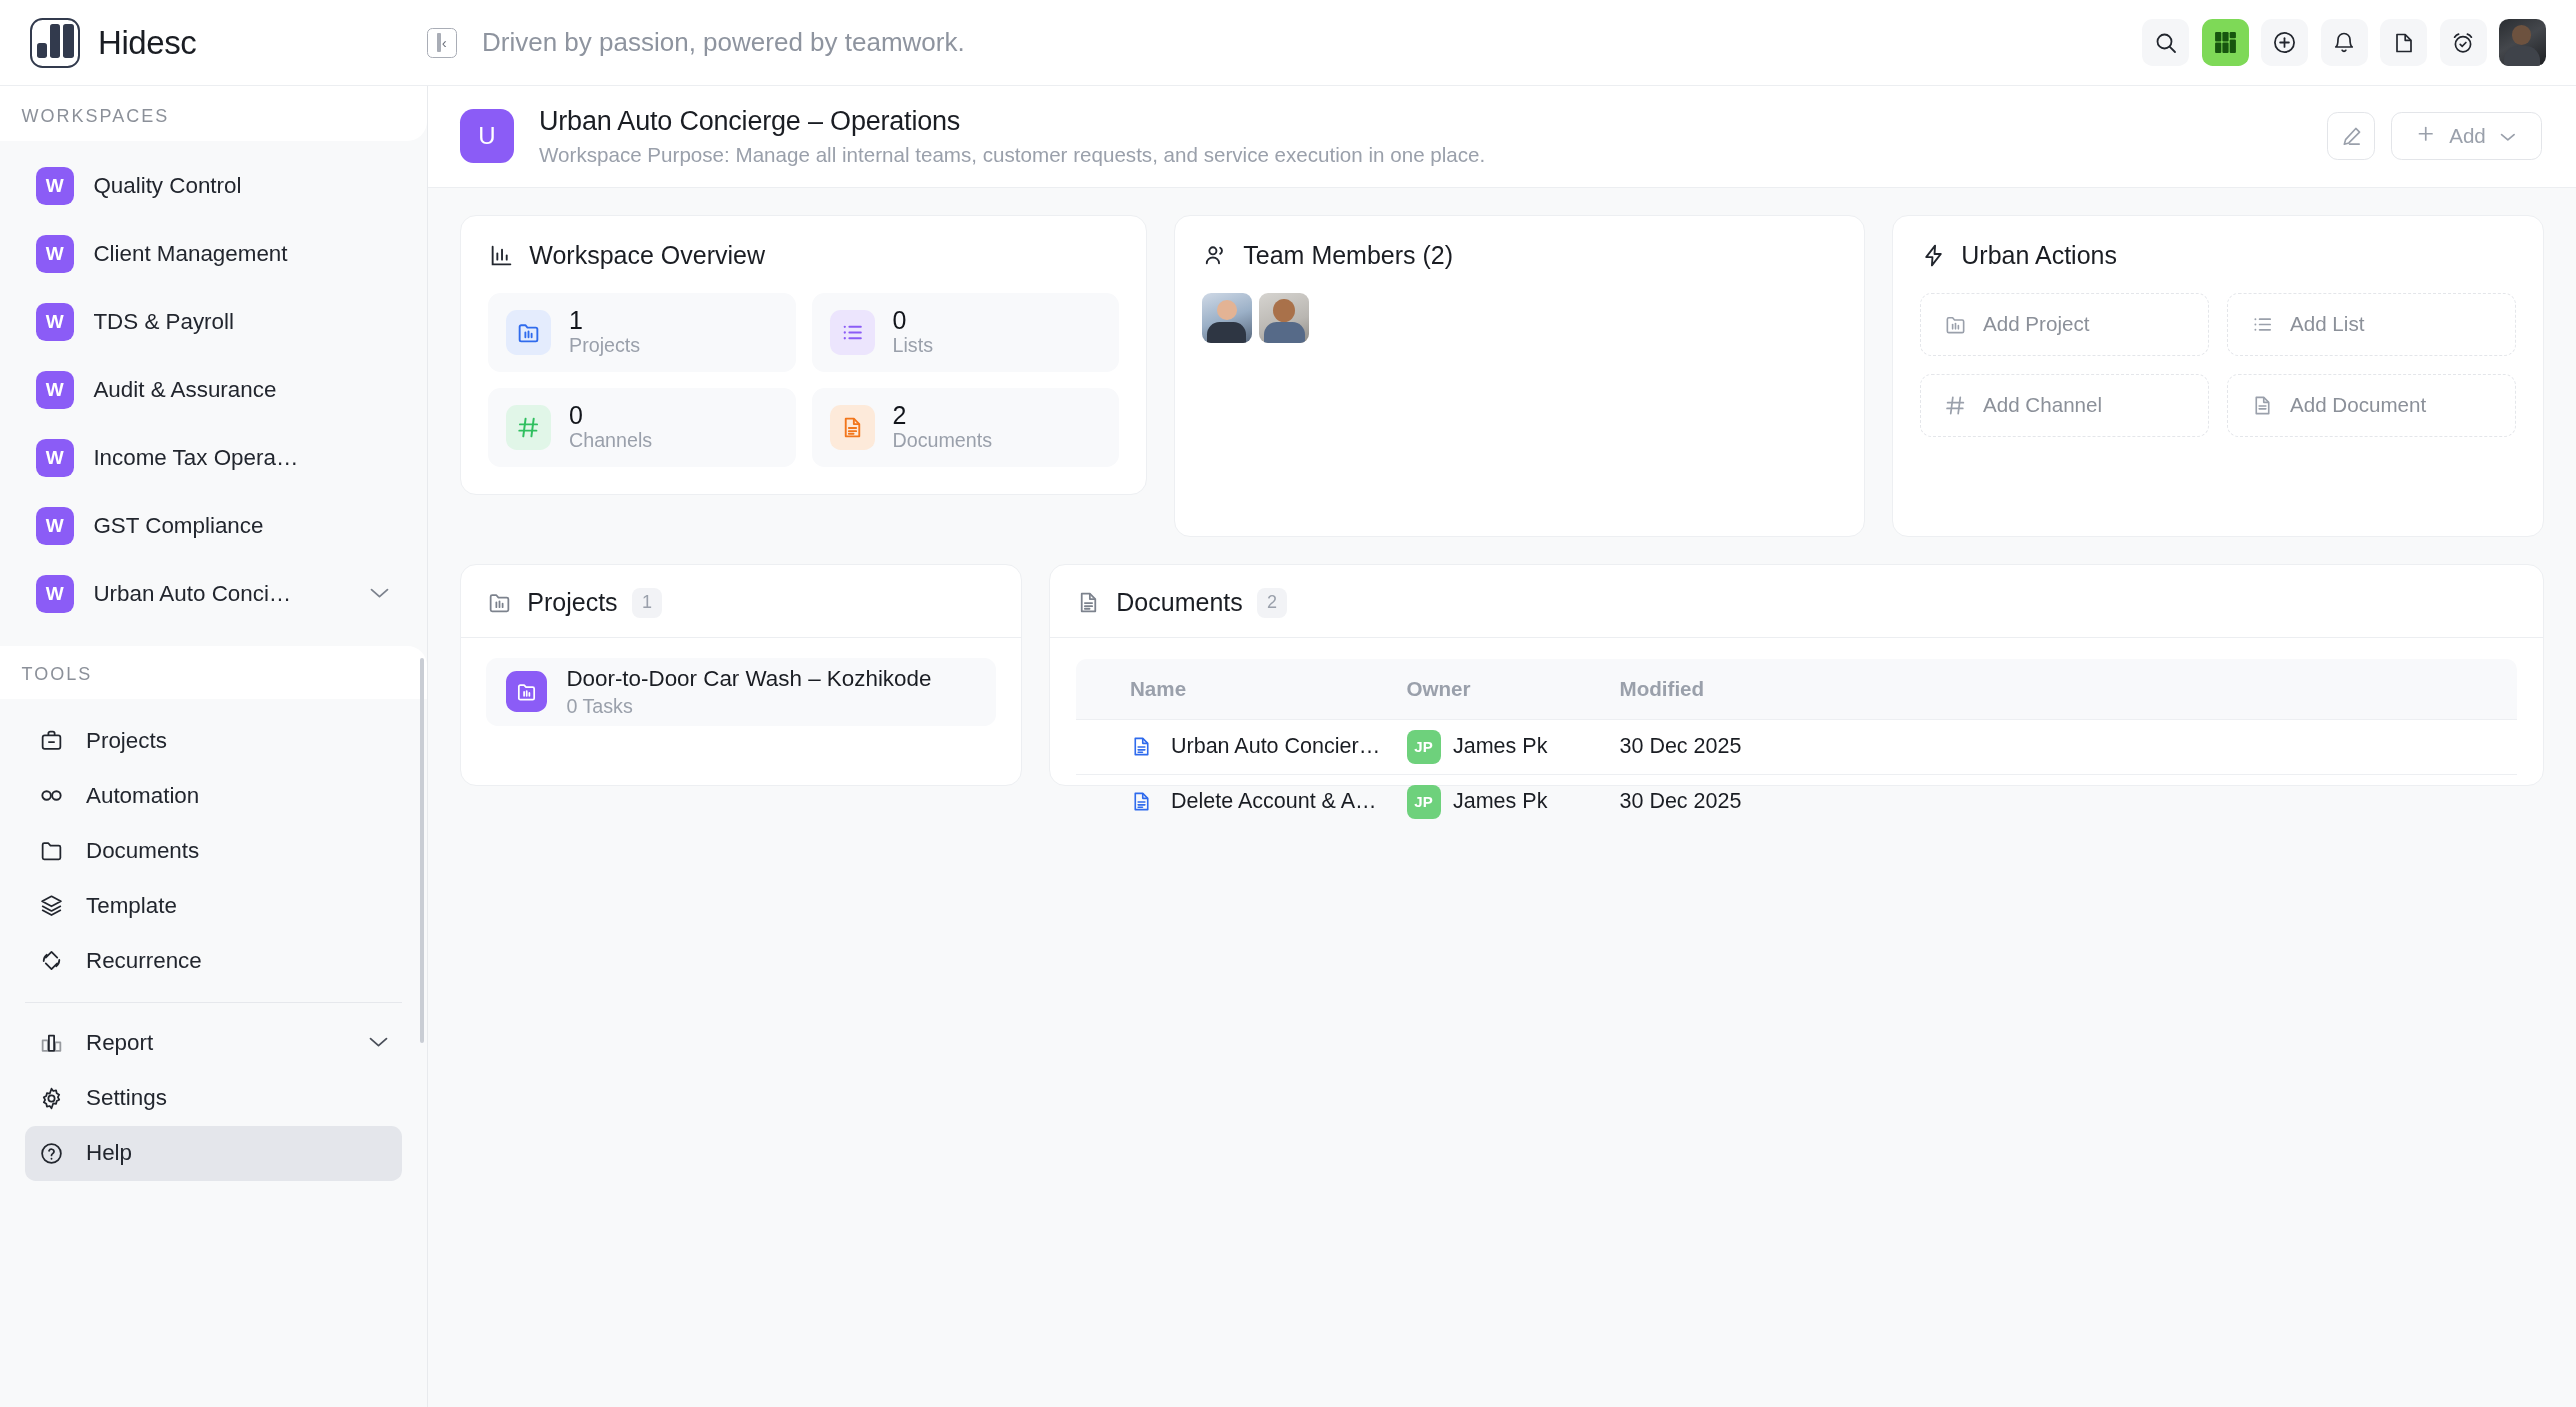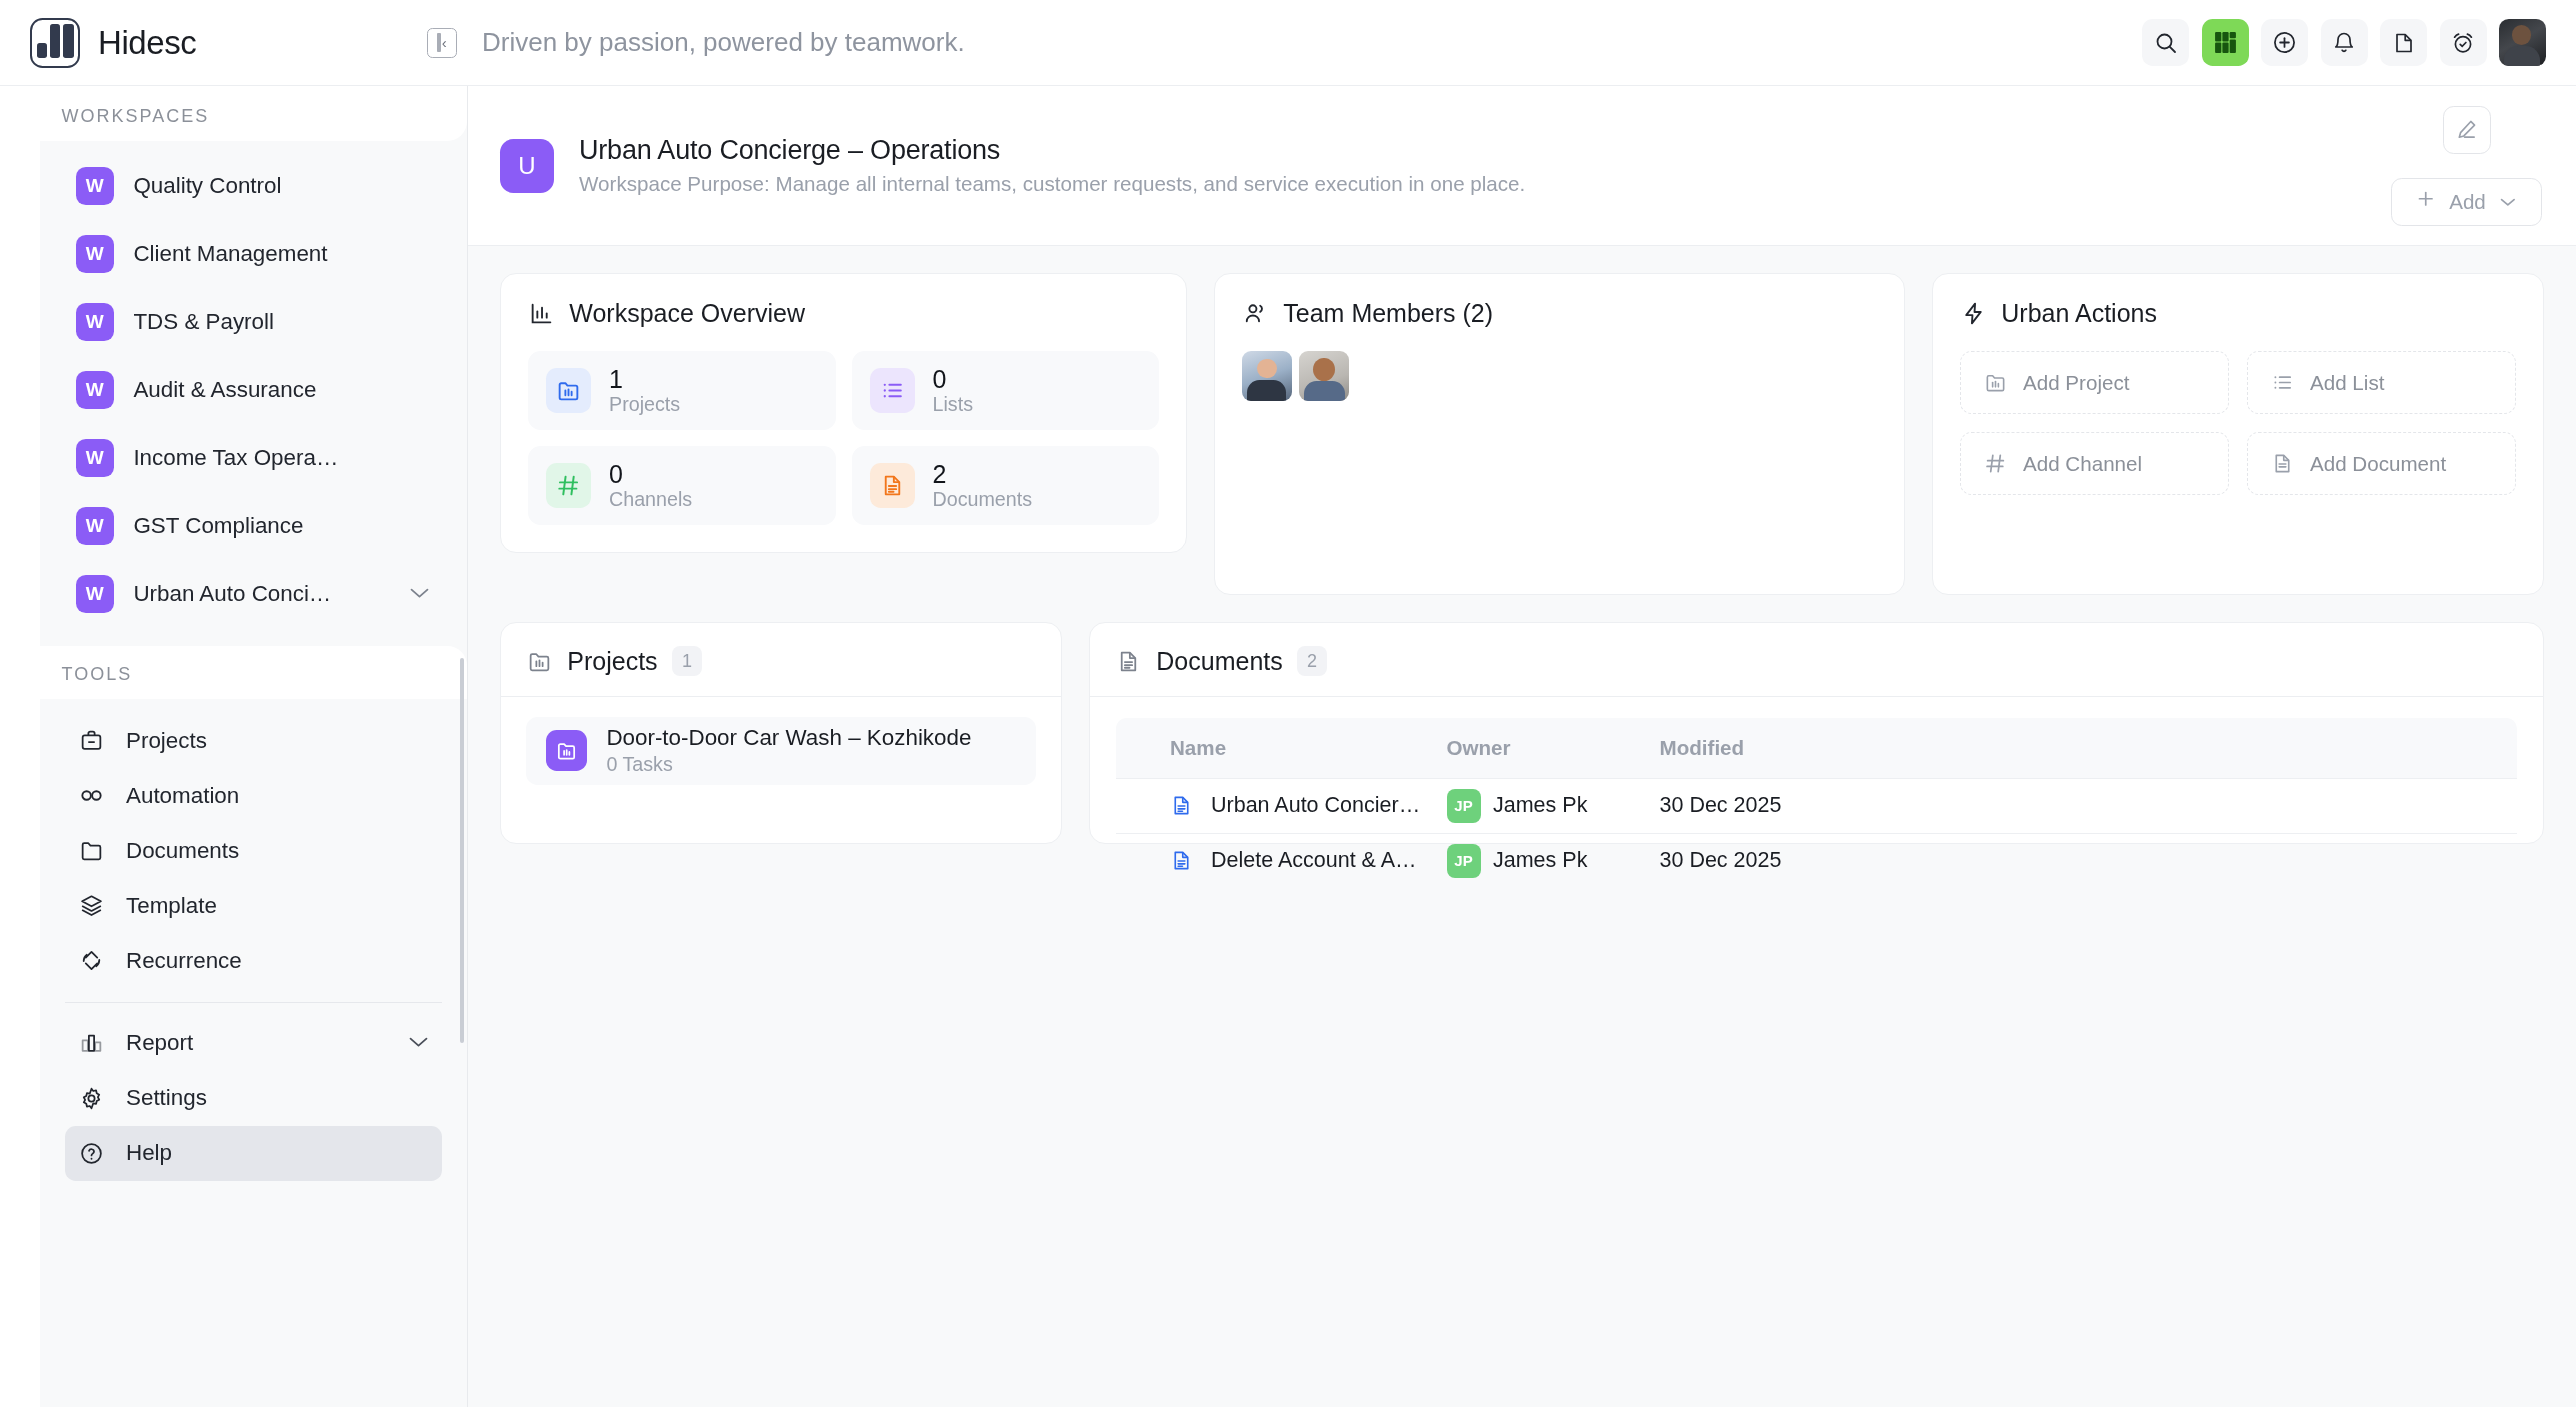--- a/index.html
+++ b/index.html
@@ -68,21 +68,20 @@
   
   .body { display: flex; flex: 1 1 auto; min-height: 0; }
 
   
   .sidebar {
     width: 428px; flex: 0 0 428px;
     background: #f8f9fa;
     border-right: 0.9px solid #e8eaed;
     display: flex; flex-direction: column;
     position: relative;
-    margin-left: 40px;
   }
   .sb-header {
     background: #ffffff;
     padding: 19.7px 0 14.3px 21.5px;
     border-radius: 0 0 19.7px 0;
   }
   .sb-header .lbl { font-size: 18px; letter-spacing: 2px; color: #8b9099; font-weight: 500;}
   .sb-scroll { flex: 0 0 auto; padding: 10.7px 25px 5.4px 25px; }
   .ws-item {
     display: flex; align-items: center; gap: 19.7px;
@@ -126,21 +125,21 @@
   }
   .ws-avatar {
     width: 54px; height: 54px; flex: 0 0 54px; border-radius: 13.4px;
     background: #8b5cf6; color: #fff; font-size: 24px;
     display: flex; align-items: center; justify-content: center; font-weight: 400;
   }
   .ws-titles { display: flex; flex-direction: column; gap: 6.3px; }
   .ws-title { font-size: 27px; color: #1a1d23; font-weight: 500; letter-spacing: -0.2px;}
   .ws-sub { font-size: 20.6px; color: #9aa0ab; font-weight: 400; }
   .ws-header-spacer { flex: 1 1 auto; }
-  .ws-actions { display: flex; align-items: center; gap: 24px; flex-direction: column; }
+  .ws-actions { display: flex; align-items: center; gap: 16px; }
   .icon-btn {
     width: 48px; height: 48px; border: 0.9px solid #e3e5e9; border-radius: 10.7px;
     background: #fff; display: flex; align-items: center; justify-content: center; color: #9aa0ab;
   }
   .add-btn {
     height: 48px; border: 0.9px solid #e3e5e9; border-radius: 10.7px; background: #fff;
     display: flex; align-items: center; gap: 12.5px; padding: 0 23px;
     font-size: 20.6px; color: #9aa0ab;
   }
 

